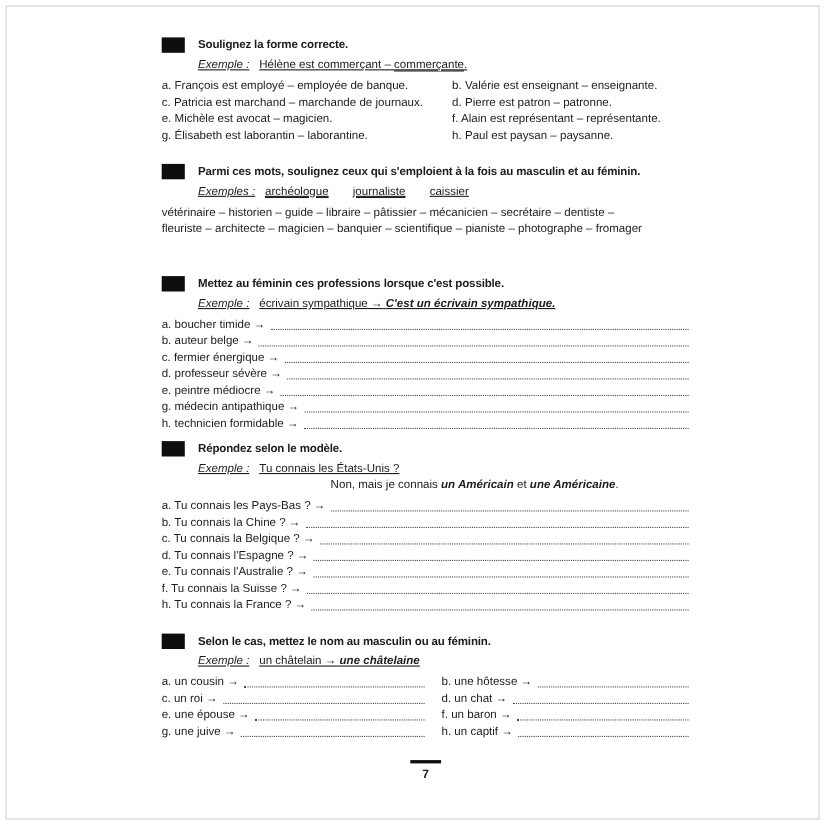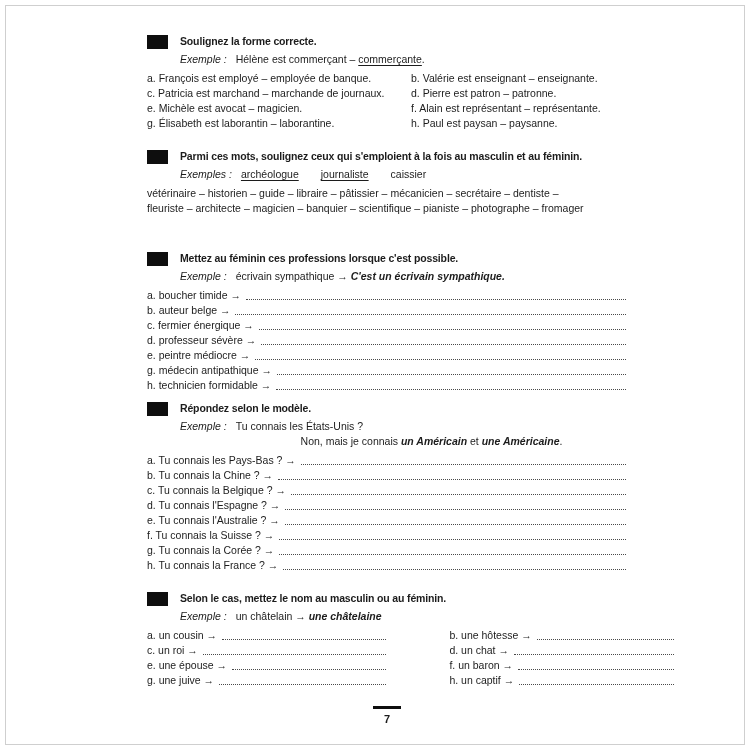--- a/index.html
+++ b/index.html
@@ -19,39 +19,39 @@
   }
   .content {
     position: relative;
     padding: 34px 123px 0 147px; 
   }
   .ex { margin-bottom: 18px; }
   .ex.ex2 { margin-bottom: 35px; }
   .ex.ex3 { margin-bottom: 8px; }
   .ex.ex4 { margin-bottom: 18px; }
   .title-row {
-    display: flex; align-items: flex-end;
+    display: flex; align-items: flex-start;
     margin-bottom: 3px; line-height: 15px;
     white-space: nowrap;
   }
   .marker {
     width: 21px; height: 14px;
     background: #0e0e0e;
     flex: 0 0 auto;
     margin-right: 12px;
   }
   .title { font-weight: bold; letter-spacing: -0.15px; }
-  .example { margin-left: 33px; margin-bottom: 4px; line-height: 15px; white-space: nowrap; }
+  .example { margin-left: 33px; margin-bottom: 4px; line-height: 15px; white-space: nowrap; text-decoration: underline; }
   .ex-label { font-style: italic; margin-right: 9px; }
   .u { text-decoration: underline; text-underline-offset: 2px; }
   .bi { font-weight: bold; font-style: italic; }
   .w-gap { margin-right: 22px; }
   .line { line-height: 15px; white-space: nowrap; }
   .grid2 { display: grid; grid-template-columns: 55% 45%; }
-  .grid2.ex5-grid { grid-template-columns: 53% 47%; gap: 48px; }
+  .grid2.ex5-grid { grid-template-columns: 53% 47%; }
   .ex5-grid .col-left .dotted-row { padding-right: 14px; }
   .dotted-row { display: flex; }
   .dots {
     flex: 1 1 auto;
     align-self: flex-end;
     margin: 0 1px 3px 5px;
     border-bottom: 1.4px dotted #4a4a4a;
     min-width: 10px;
   }
   .answer-indent { margin-left: 89px; line-height: 15px; margin-bottom: 4px; white-space: nowrap; text-align: center; }
@@ -170,24 +170,20 @@
       </div>
     <div class="line dotted-row">
         <span>e. Tu connais l'Australie ? →</span>
         <span class="dots"></span>
       </div>
     <div class="line dotted-row">
         <span>f. Tu connais la Suisse ? →</span>
         <span class="dots"></span>
       </div>
     <div class="line dotted-row">
-        <span>g. Tu connais la Corée ? →</span>
-        <span class="dots"></span>
-      </div>
-    <div class="line dotted-row">
         <span>h. Tu connais la France ? →</span>
         <span class="dots"></span>
       </div>
   </section>
 
   <section class="ex ex5">
     <div class="title-row">
       <span class="marker"></span>
       <span class="title">Selon le cas, mettez le nom au masculin ou au féminin.</span>
     </div>

